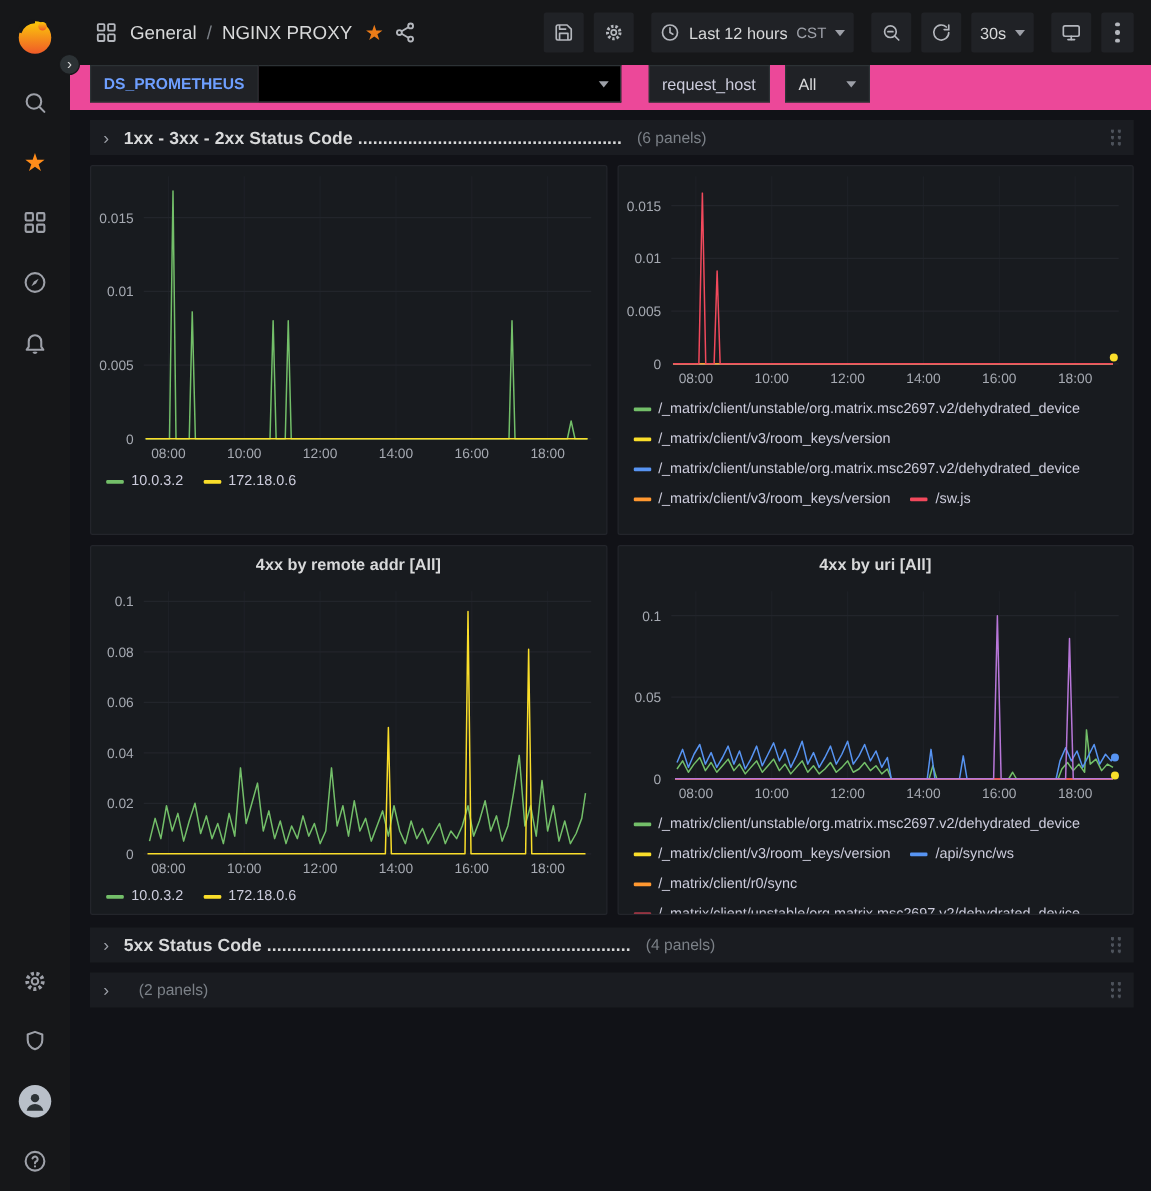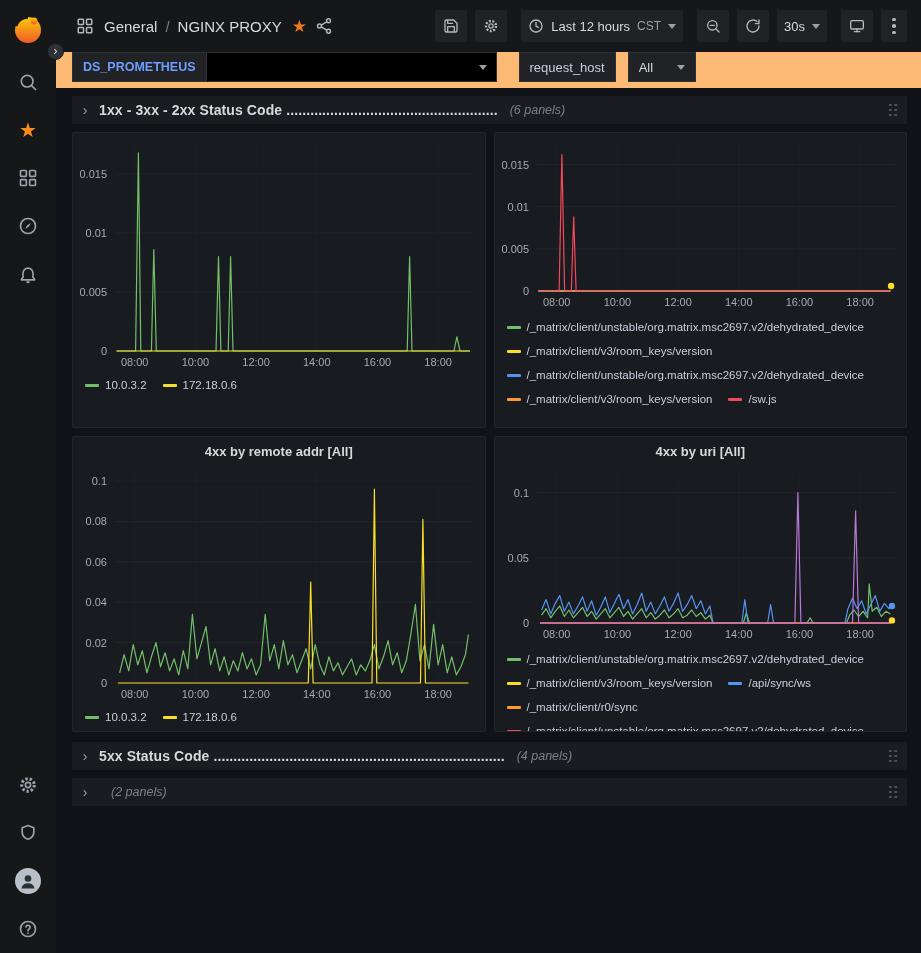--- a/index.html
+++ b/index.html
@@ -41,39 +41,39 @@
     font-family:inherit;font-size:13px;cursor:pointer}
   .tb-btn svg{width:16px;height:16px;flex-shrink:0}
   .tb-btn .lbl{color:#d8d9da;white-space:nowrap}
   .tb-btn .tz{color:#9da0a8;font-size:12px}
   .caret-down{width:0;height:0;border-left:4px solid transparent;border-right:4px solid transparent;
     border-top:5px solid #9da0a8}
   .kebab{display:flex;flex-direction:column;gap:3px}
   .kebab i{width:3.5px;height:3.5px;border-radius:50%;background:#b4b7bd}
 
   
-  .varbar{height:36px;flex-shrink:0;background:#fdba74;display:flex;align-items:flex-start;padding:0 14px 6px 16px}
+  .varbar{height:36px;flex-shrink:0;background:#ec4899;display:flex;align-items:flex-start;padding:0 14px 6px 16px}
   .chip{height:30px;display:flex;align-items:center;padding:0 10px;background:#202226;
     border:1px solid #2c3235;font-size:13px;cursor:pointer;white-space:nowrap}
   .chip.ds{color:#6e9fff;font-weight:600;font-size:12.5px}
   .blackbox{width:290px;height:30px;background:#000;border:1px solid #2c3235;border-left:none;
     display:flex;align-items:center;justify-content:flex-end;padding-right:9px;cursor:pointer}
   .gap22{width:22px}.gap12{width:12px}
   .chip.val{gap:24px;color:#d8d9da}
 
   
   .content{flex:1;padding:8px 14px 0 16px;overflow:hidden}
   .row-head{height:28px;display:flex;align-items:center;padding:0 8px;margin-bottom:8px;cursor:pointer}
   .row-head.collapsed{background:#1a1c21}
   .row-head.expanded{background:transparent;margin:2px 0 12px}
   .chev{color:#9da0a8;font-size:14px;margin-right:9px;display:inline-block;width:10px;text-align:center}
   .chev.down{transform:rotate(90deg)}
   .row-title{font-weight:700;font-size:14px;color:#d8d9da;letter-spacing:.1px;white-space:nowrap;
     overflow:hidden;text-overflow:clip}
-  .row-count{font-style:italic;font-size:12.5px;color:#7b8087;margin-left:12px;white-space:nowrap}
+  .row-count{font-size:12.5px;color:#7b8087;margin-left:12px;white-space:nowrap}
   .drag-dots{margin-left:auto;width:11px;height:15px;flex-shrink:0;
     background-image:radial-gradient(circle at 2px 2px,#4d525b 1.3px,transparent 1.5px);
     background-size:5.5px 5px;cursor:grab}
 
   .panel-grid{display:grid;grid-template-columns:1fr 1fr;gap:8px;margin-bottom:10px}
   .panel{height:296px;background:#181b1f;border:1px solid #23252b;border-radius:2px;
     display:flex;flex-direction:column;overflow:hidden}
   .panel-title{height:28px;flex-shrink:0;display:flex;align-items:center;justify-content:center;
     font-size:13px;font-weight:600;color:#d8d9da;cursor:pointer}
   .plot{position:relative;width:100%}

